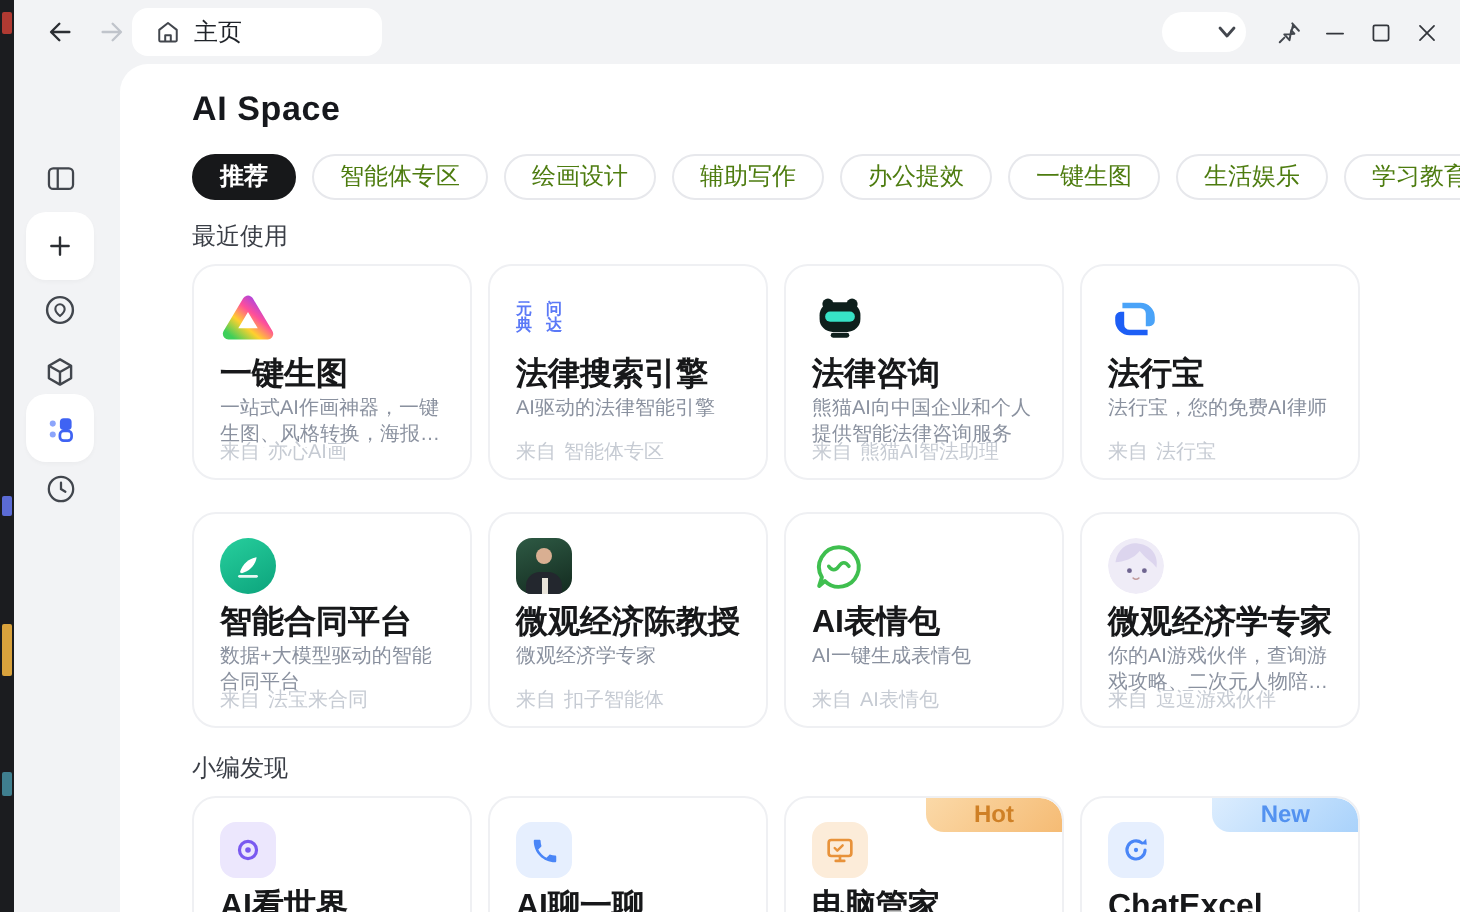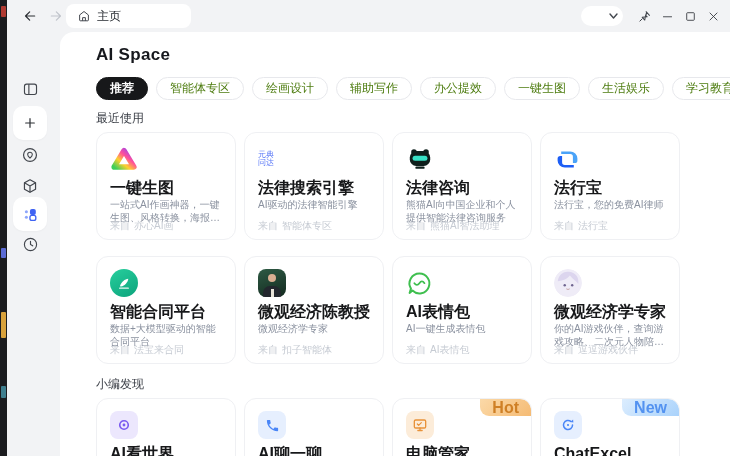--- a/index.html
+++ b/index.html
@@ -48,27 +48,27 @@
   .cards { display:grid; grid-template-columns:repeat(4,140px); gap:16px 8px; }
   .card { position:relative; width:140px; height:108px; background:#fff; border:1px solid #eff0f3; border-radius:12px;
           box-sizing:border-box; padding:12px 12px 0 13px; cursor:pointer; overflow:hidden; }
   .card-icon { width:30px; height:28px; margin-bottom:8px; display:flex; align-items:center; }
   .card-title { font-size:16px; font-weight:bold; color:#17181a; line-height:14px; margin-bottom:4px; white-space:nowrap; }
   .card-desc { font-size:10px; color:#8a919f; line-height:12.5px; max-height:25px; overflow:hidden;
                display:-webkit-box; -webkit-line-clamp:2; -webkit-box-orient:vertical; }
   .card-footer { position:absolute; left:13px; bottom:6px; font-size:10px; color:#c6cbd3; white-space:nowrap; }
   .card-footer .from { margin-right:4px; }
 
-  .badge { position:absolute; top:0; right:0; height:17px; line-height:17px; padding:0 12px; font-size:16px; font-weight:bold;
+  .badge { position:absolute; top:0; right:0; height:17px; line-height:17px; padding:0 24px; font-size:12px; font-weight:bold;
            border-radius:0 11px 0 9px;text-align:right; }
   .badge.hot { background:linear-gradient(135deg,#fbd9a8,#f5bb74); color:#cf8026; }
   .badge.new { background:linear-gradient(135deg,#dcedfe,#a9d2fb); color:#5392f0; }
 
   
-  .icon-yd { display:flex; flex-direction:column; font-size:8px; font-weight:normal; color:#5b79f7; line-height:8.5px; letter-spacing:0; }
+  .icon-yd { display:flex; flex-direction:row; font-size:8px; font-weight:bold; color:#5b79f7; line-height:8.5px; letter-spacing:0; }
   .icon-circle-green { width:28px; height:28px; border-radius:50%; background:linear-gradient(150deg,#27cf9d,#0ca37c);
                        display:flex; align-items:center; justify-content:center; }
   .icon-prof { width:28px; height:28px; border-radius:8px; background:linear-gradient(160deg,#2e5a44,#132a1f); position:relative; overflow:hidden; }
   .icon-prof .head { position:absolute; left:10px; top:5px; width:8px; height:8px; border-radius:50%; background:#d9af92; }
   .icon-prof .body { position:absolute; left:5px; bottom:0; width:18px; height:11px; border-radius:7px 7px 0 0; background:#23272e; }
   .icon-prof .shirt { position:absolute; left:12.5px; bottom:0; width:3px; height:8px; background:#e8e4da; }
   .icon-anime { width:28px; height:28px; border-radius:50%; overflow:hidden; }
   .mini-icon { width:28px; height:28px; border-radius:8px; display:flex; align-items:center; justify-content:center; }
   .mini-icon.purple { background:#ece7fd; }
   .mini-icon.blue   { background:#e6effe; }

